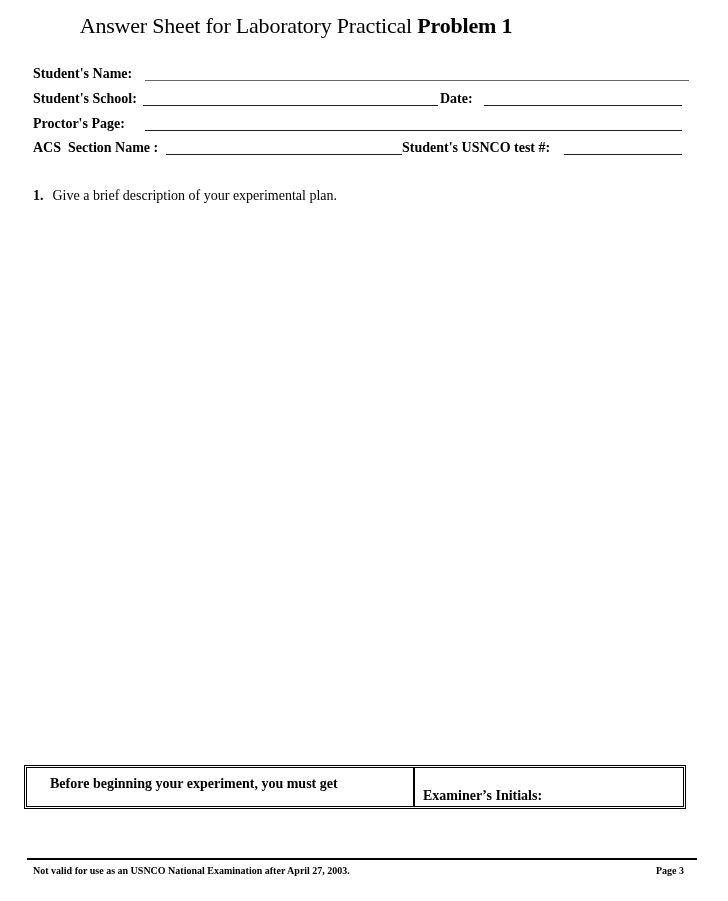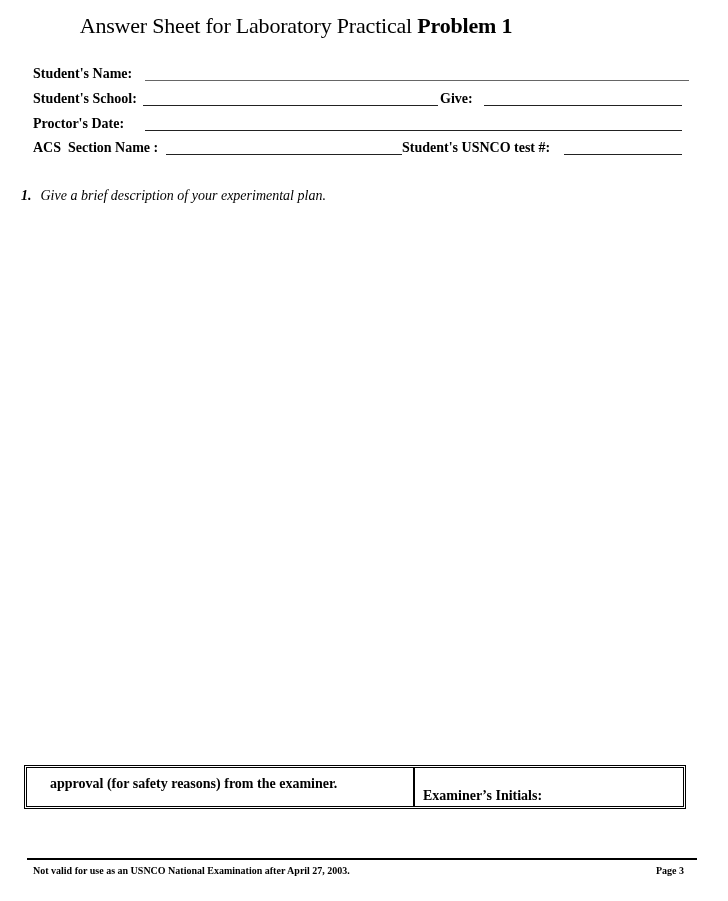--- a/index.html
+++ b/index.html
@@ -11,21 +11,21 @@
     position: absolute; left: 0; top: 13px; width: 592px; text-align: center;
     font-size: 22px; line-height: 26px; letter-spacing: -0.2px;
   }
   .title b { font-weight: bold; }
   .label {
     position: absolute; font-weight: bold; font-size: 14px; line-height: 16px; white-space: nowrap;
   }
   .line { position: absolute; height: 0; border-bottom: 1px solid #222; }
   .line.light { border-bottom-color: #666; }
   .question {
-    position: absolute; left: 21px; top: 188px; font-size: 14px; line-height: 16px; white-space: nowrap; font-style: italic;
+    position: absolute; left: 33px; top: 188px; font-size: 14px; line-height: 16px; white-space: nowrap;
   }
   .question .num { font-weight: bold; margin-right: 9px; }
   .answer-area {
     position: absolute; left: 33px; top: 212px; width: 650px; height: 540px;
   }
   .approval {
     position: absolute; left: 24px; top: 765px; width: 662px; height: 44px;
     border: 3px double #000; box-sizing: border-box;
   }
   .approval .left {
@@ -56,40 +56,40 @@
 
 <div class="title">
   <span>Answer Sheet for Laboratory Practical </span><b>Problem 1</b>
 </div>
 
 <div class="label" style="left:33px; top:66px;text-align:center;">Student's Name:</div>
 <div class="line light" style="left:145px; top:80px; width:544px;"></div>
 
 <div class="label" style="left:33px; top:91px;">Student's School:</div>
 <div class="line" style="left:143px; top:105px; width:295px;"></div>
-<div class="label" style="left:440px; top:91px;">Give:</div>
+<div class="label" style="left:440px; top:91px;">Date:</div>
 <div class="line" style="left:484px; top:105px; width:198px;"></div>
 
-<div class="label" style="left:33px; top:116px;">Proctor's Date:</div>
+<div class="label" style="left:33px; top:116px;">Proctor's Page:</div>
 <div class="line" style="left:145px; top:130px; width:537px;"></div>
 
 <div class="label" style="left:33px; top:140px; white-space:pre;">ACS  Section Name :</div>
 <div class="line" style="left:166px; top:154px; width:236px;"></div>
 <div class="label" style="left:402px; top:140px;">Student's USNCO test #:</div>
 <div class="line" style="left:564px; top:154px; width:118px;"></div>
 
 <div class="question">
   <span class="num">1.</span><span>Give a brief description of your experimental plan.</span>
 </div>
 <div class="answer-area"></div>
 
 <div class="approval">
   <div class="left"></div>
   <div class="msg">
-    <div>approval (for safety reasons) from the examiner.</div>
+    <div>Before beginning your experiment, you must get</div>
   </div>
   <div class="ex-label">Examiner’s Initials:</div>
   <div class="ex-input"></div>
 </div>
 
 <div class="footer-rule"></div>
 <div class="footer-left">Not valid for use as an USNCO National Examination after April 27, 2003.</div>
 <div class="footer-right">Page 3</div>
 
 </body></html>

